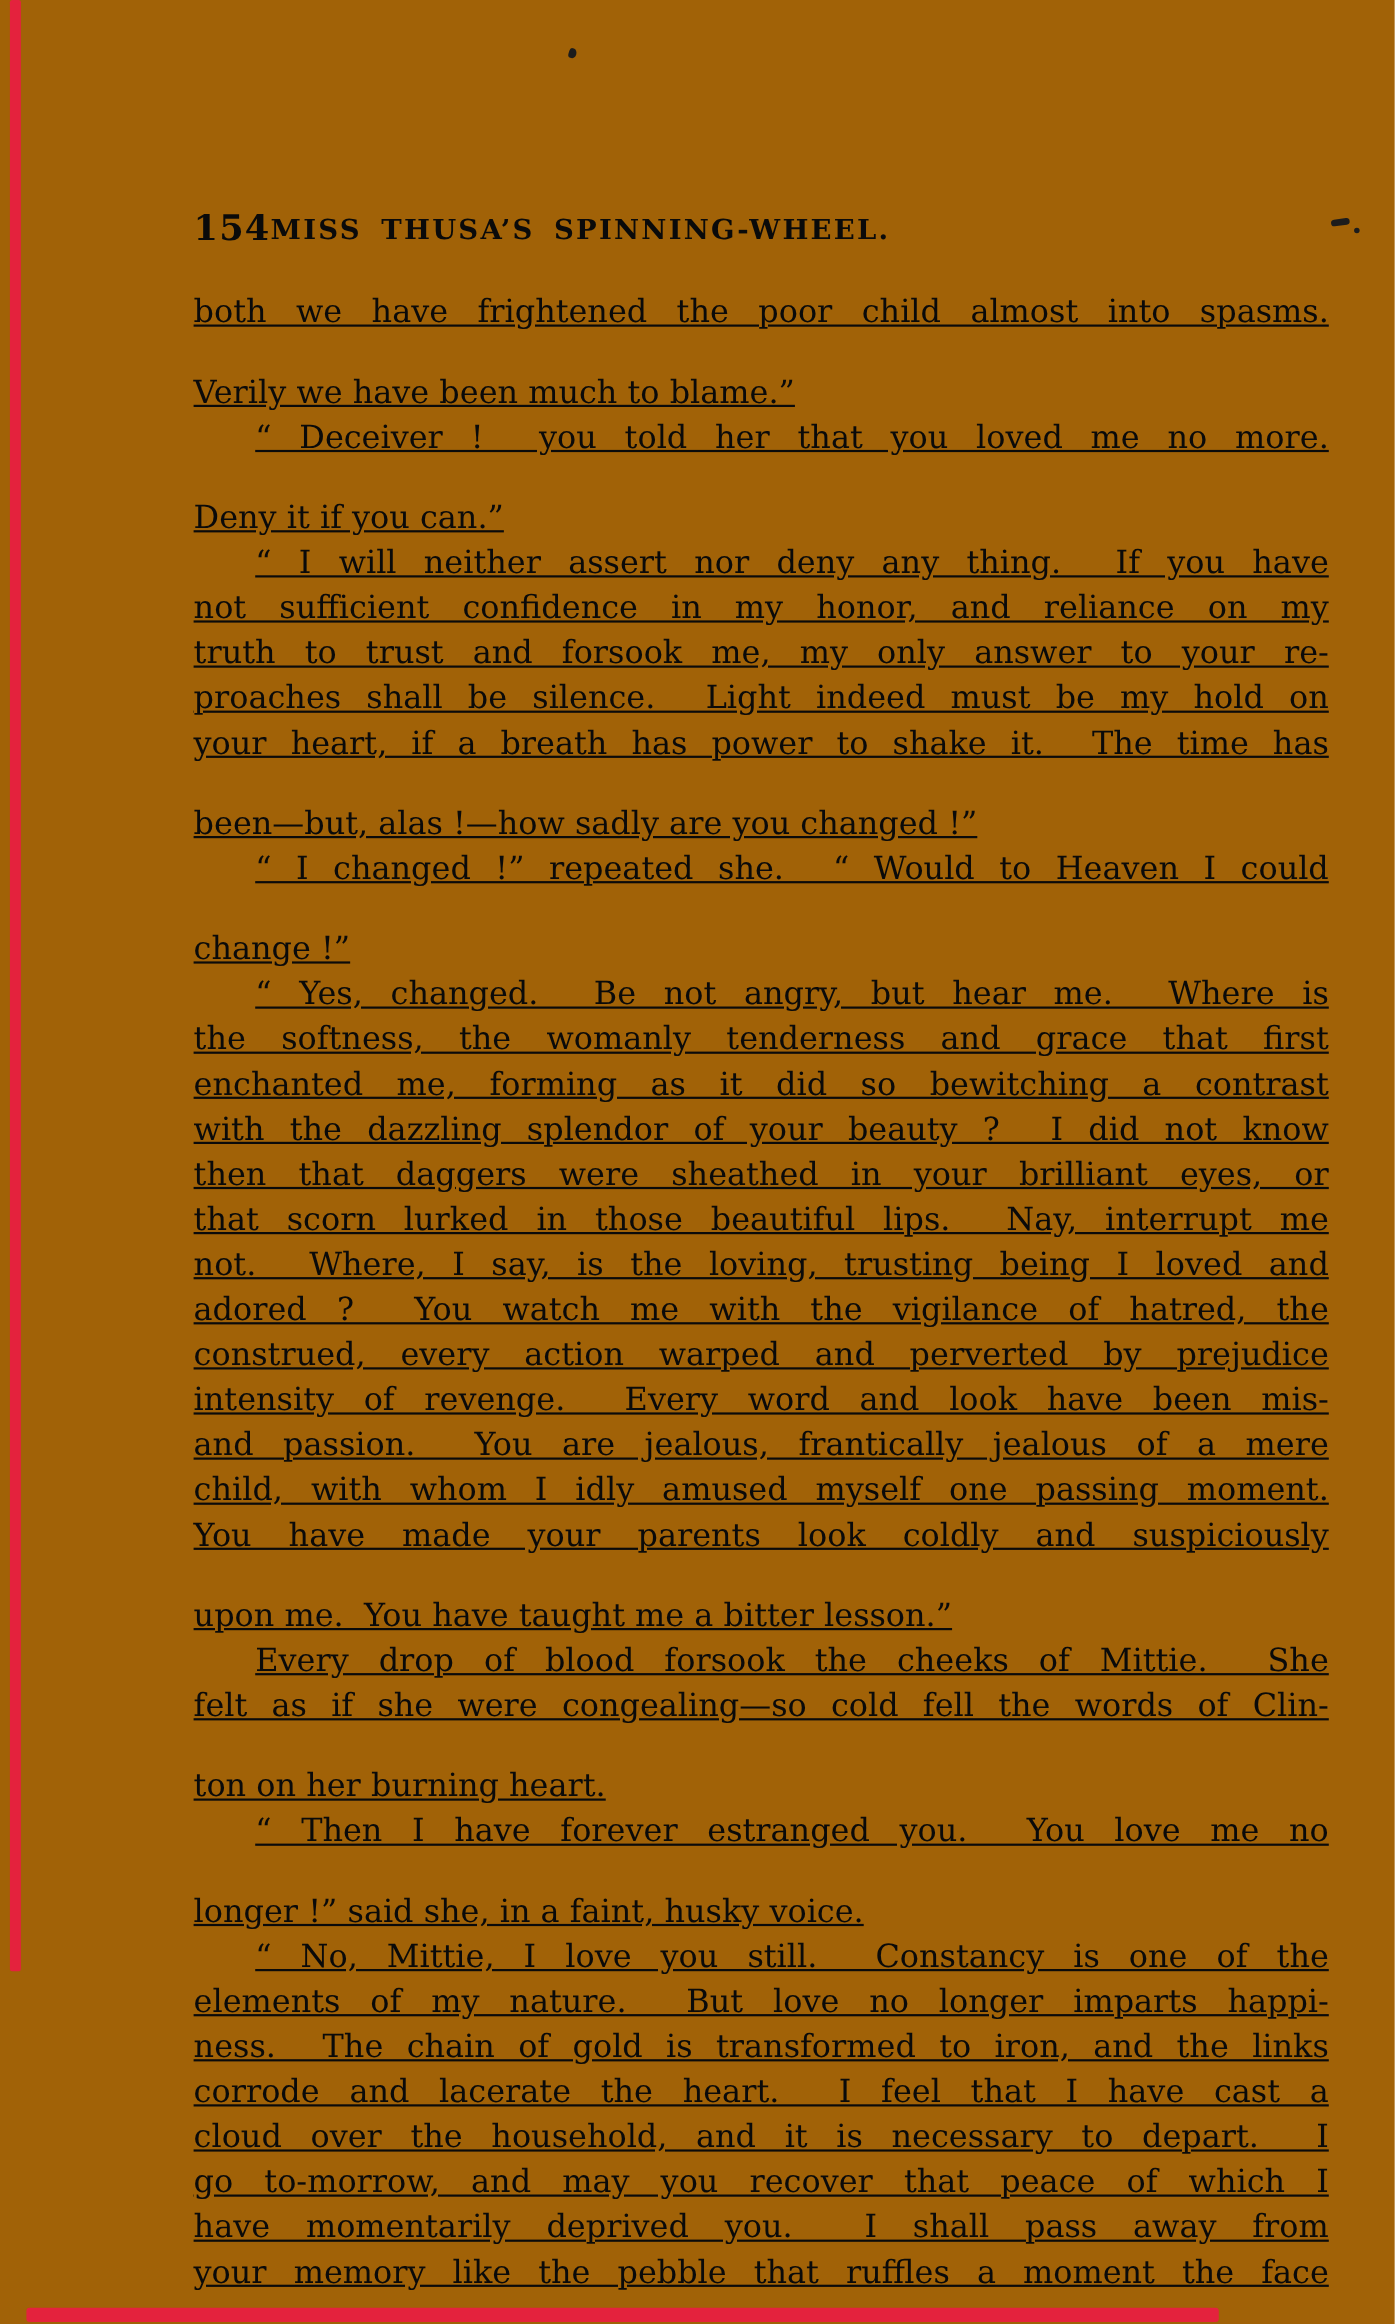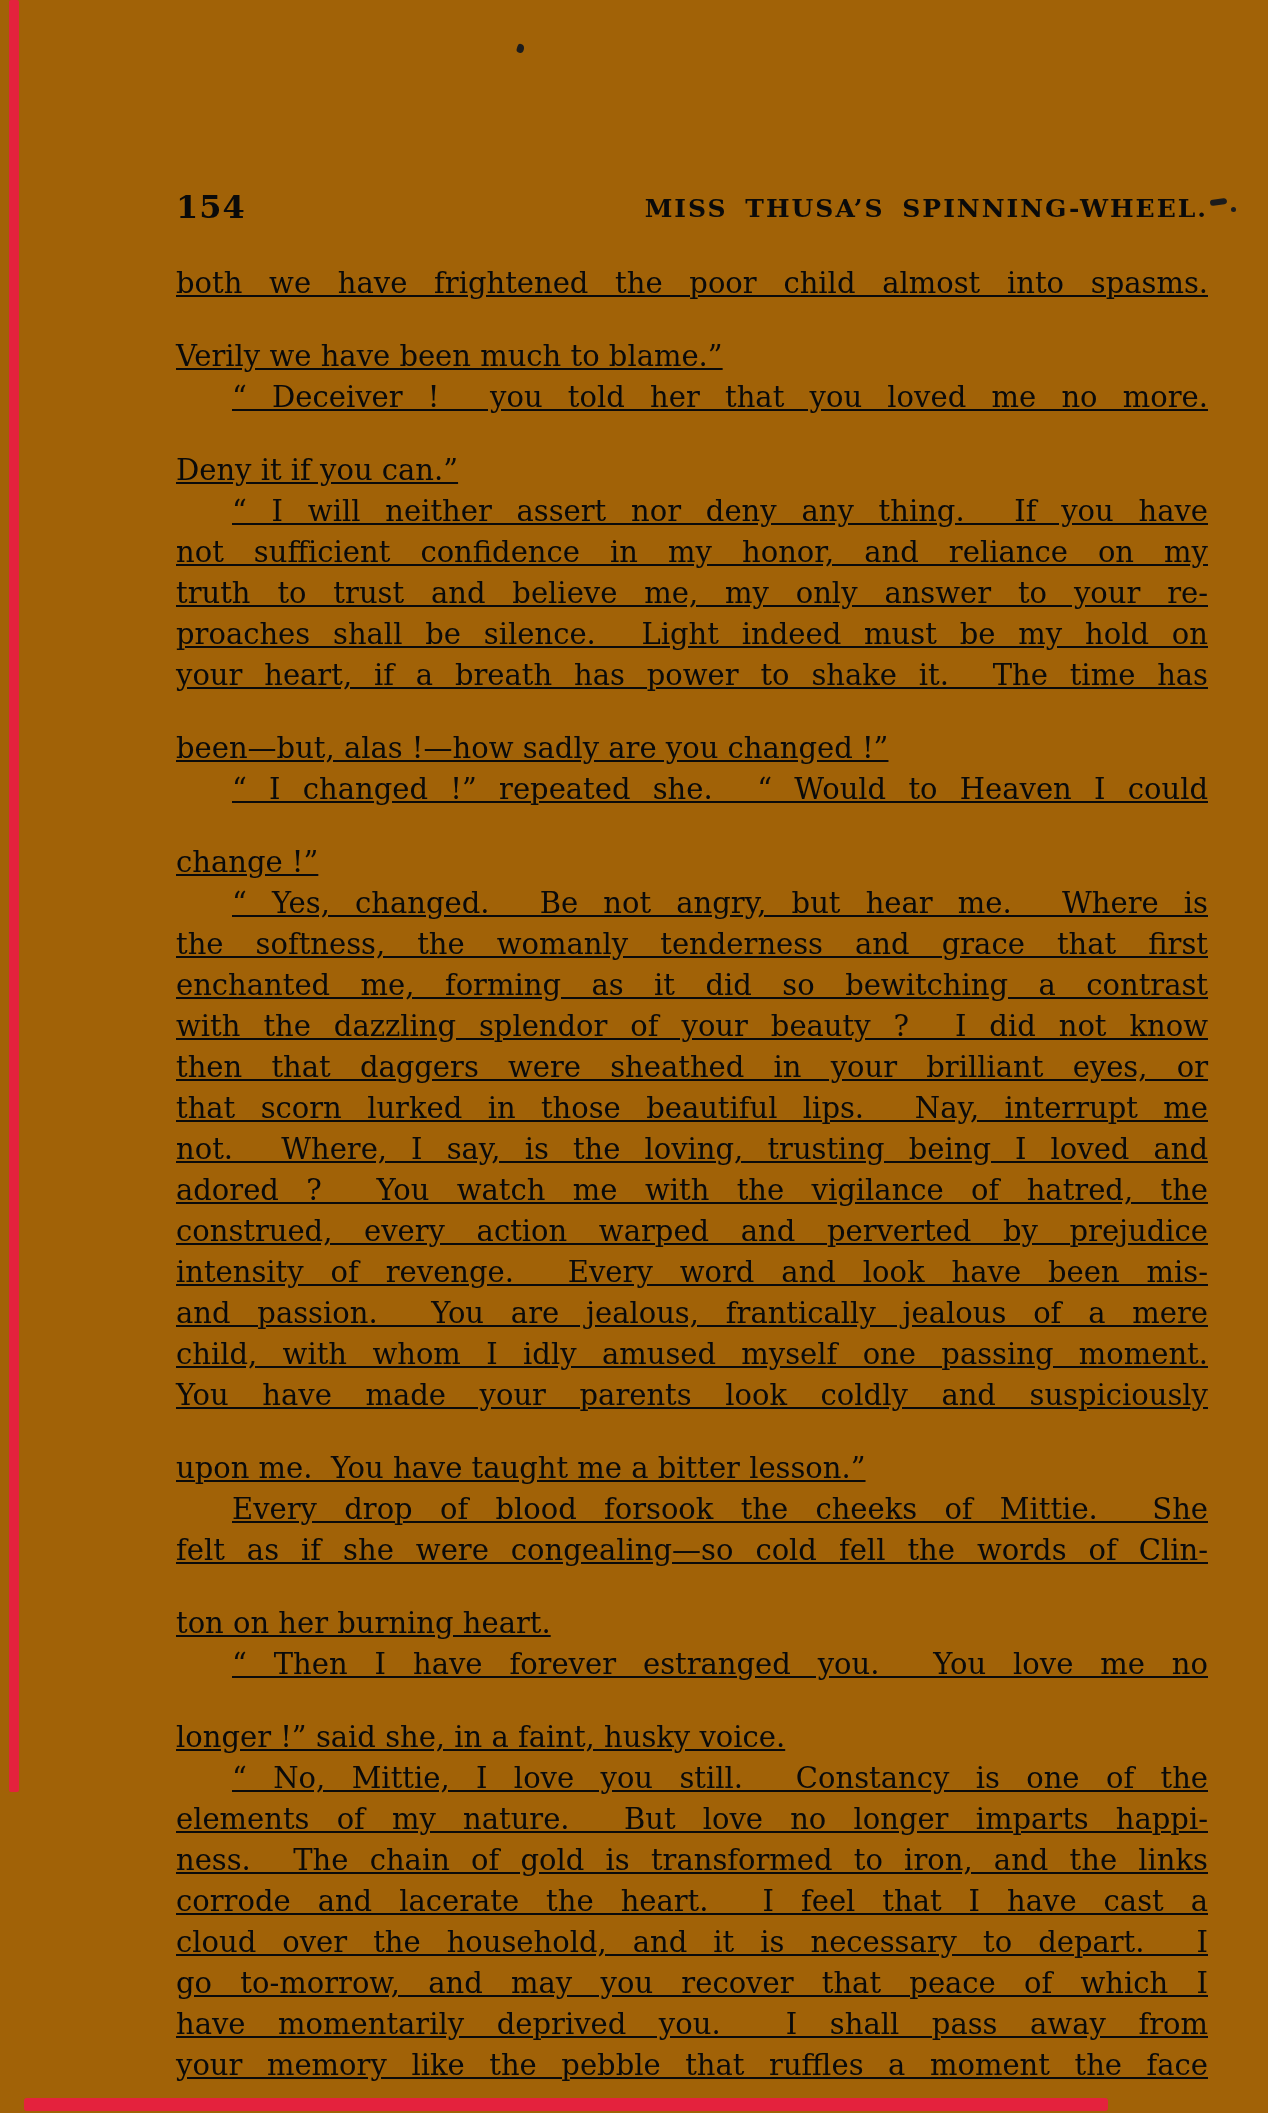--- a/index.html
+++ b/index.html
@@ -16,21 +16,21 @@
   #edge-bottom{left:24px;top:2098px;width:1084px;height:13px;border-radius:3px;}
   
   #page-number{
     position:absolute;left:176px;top:188px;
     font-size:32px;font-weight:700;color:#0a0a0a;
     letter-spacing:1px;
   }
   #running-header{
     position:absolute;left:176px;top:194px;width:1032px;
     padding-left:70px;box-sizing:border-box;
-    text-align:right;
+    text-align:left;
     font-size:25px;font-weight:700;color:#0a0a0a;
     letter-spacing:2px;word-spacing:7px;
   }
   
   #page-text{
     position:absolute;left:176px;top:263px;width:1032px;
     font-size:29px;line-height:41px;color:#0a0a0a;text-decoration:underline;
   }
   .line{
     text-align:justify;
@@ -64,21 +64,21 @@
 
   <div id="running-header">MISS THUSA’S SPINNING-WHEEL.</div>
 
   <div id="page-text" style="color: rgb(10, 10, 10);">
       <div class="line">both we have frightened the poor child almost into spasms.</div>
       <div class="line last">Verily we have been much to blame.”</div>
       <div class="line indent">“ Deceiver !  you told her that you loved me no more.</div>
       <div class="line last">Deny it if you can.”</div>
       <div class="line indent">“ I will neither assert nor deny any thing.  If you have</div>
       <div class="line">not sufficient confidence in my honor, and reliance on my</div>
-      <div class="line">truth to trust and believe me, my only answer to your re-</div>
+      <div class="line">truth to trust and forsook me, my only answer to your re-</div>
       <div class="line">proaches shall be silence.  Light indeed must be my hold on</div>
       <div class="line">your heart, if a breath has power to shake it.  The time has</div>
       <div class="line last">been—but, alas !—how sadly are you changed !”</div>
       <div class="line indent">“ I changed !” repeated she.  “ Would to Heaven I could</div>
       <div class="line last">change !”</div>
       <div class="line indent">“ Yes, changed.  Be not angry, but hear me.  Where is</div>
       <div class="line">the softness, the womanly tenderness and grace that first</div>
       <div class="line">enchanted me, forming as it did so bewitching a contrast</div>
       <div class="line">with the dazzling splendor of your beauty ?  I did not know</div>
       <div class="line">then that daggers were sheathed in your brilliant eyes, or</div>

